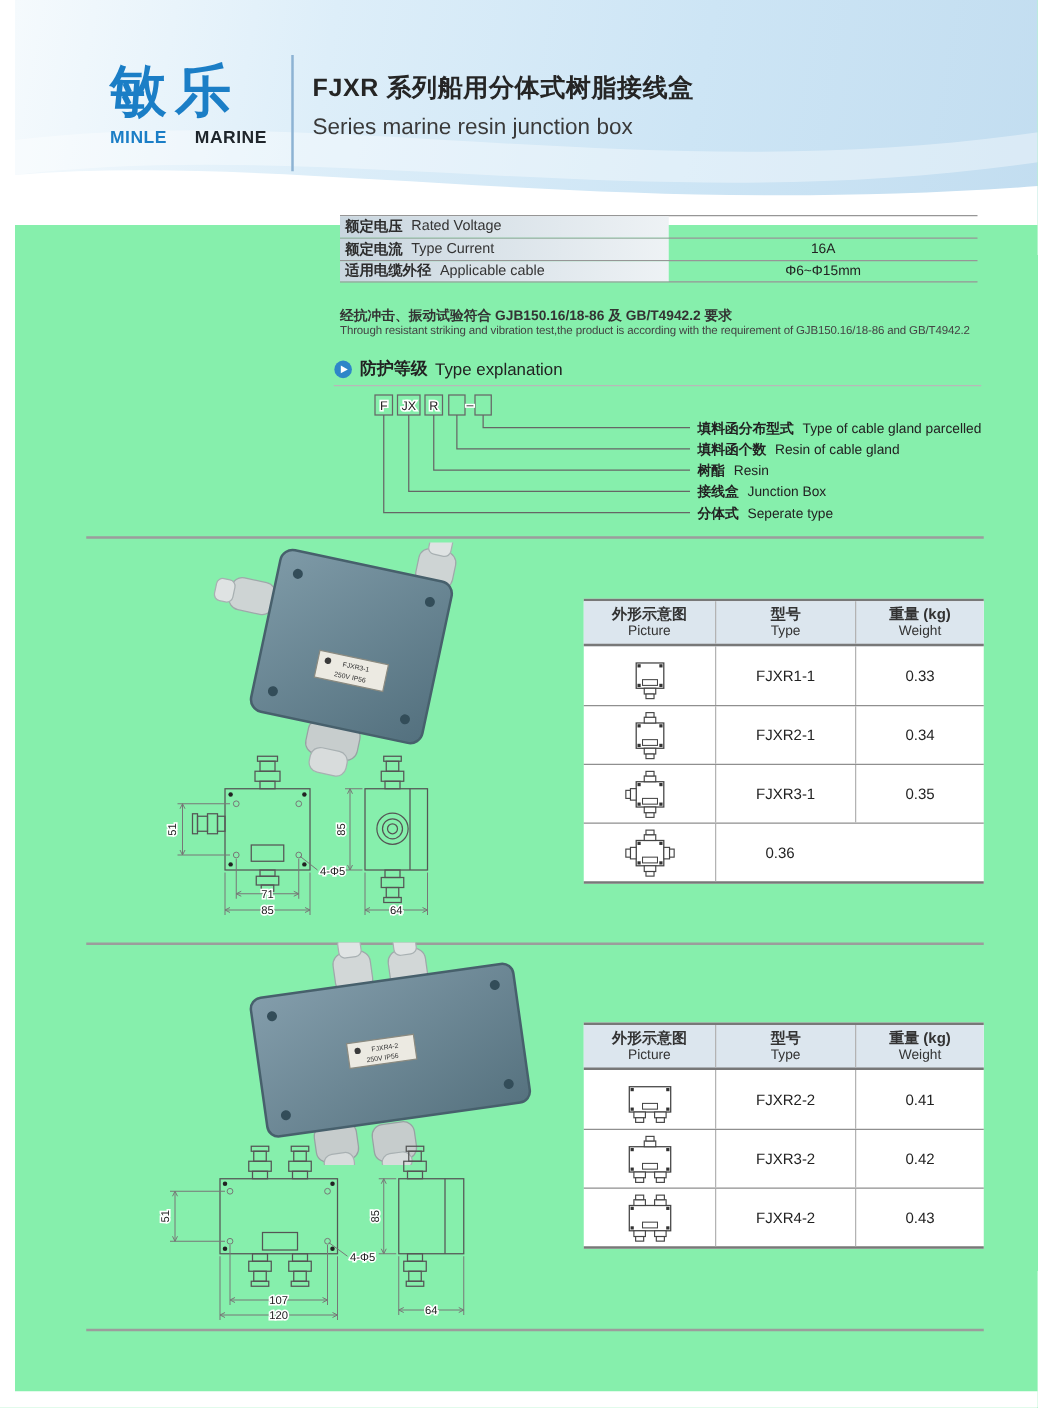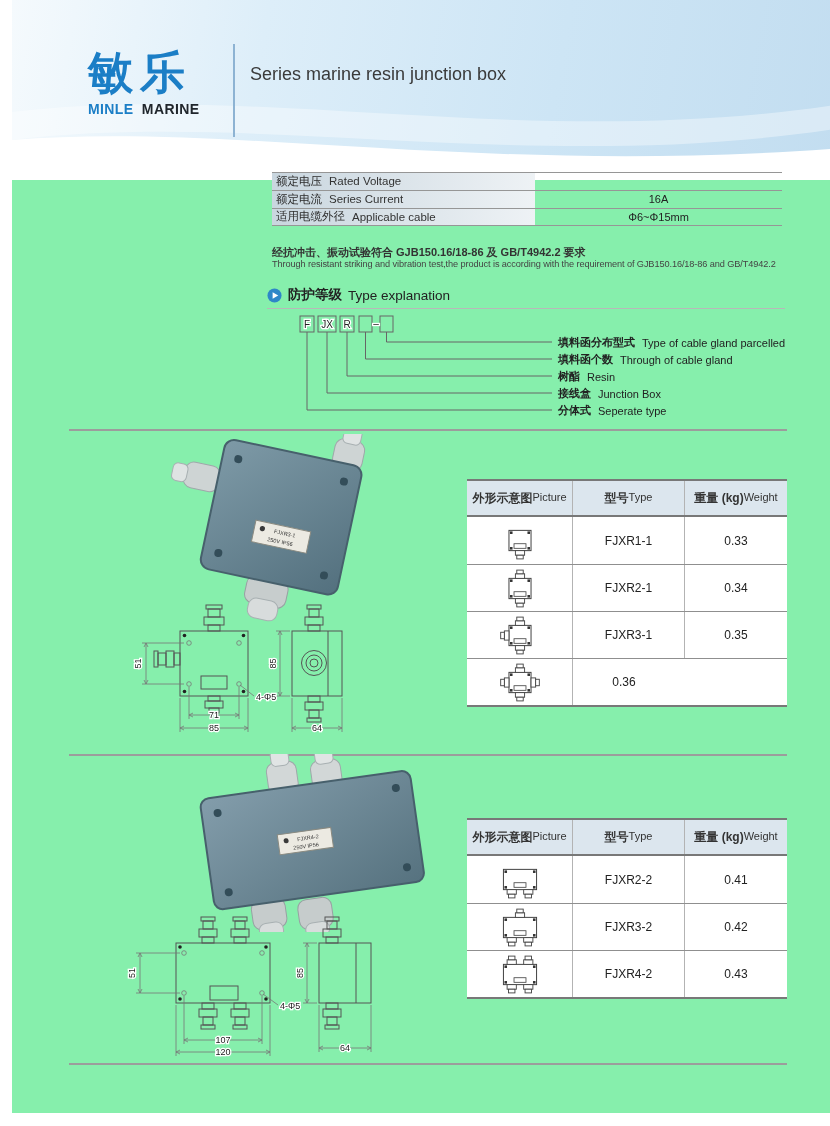--- a/index.html
+++ b/index.html
@@ -7,48 +7,48 @@
 body{width:830px;height:1126px;font-family:"Liberation Sans","DejaVu Sans",sans-serif;color:#222;position:relative}
 #page{position:absolute;top:0;left:12px;width:830px;height:1113px;overflow:hidden;background:#86efac}
 .abs{position:absolute}
 
 .hdr-bg{left:0;top:0;width:830px;height:176px;background:linear-gradient(100deg,#f5fafd 0%,#ddeef9 30%,#cde5f5 65%,#c2ddf0 100%)}
 .hdr-wave{left:0;top:0}
 .logo{left:76px;top:50px;width:160px}
 .logo-cn{font-size:45px;line-height:1.02;font-weight:bold;color:#1b7ec6;letter-spacing:7px;white-space:nowrap}
 .logo-en{margin-top:5px;font-size:14px;font-weight:bold;letter-spacing:.4px;white-space:nowrap}
 .logo-en .b{color:#1b7ec6}
-.logo-en .d{color:#20262c;margin-left:4px}
+.logo-en .d{color:#20262c;margin-left:18px}
 .hdr-sep{left:221px;top:44px;width:2px;height:93px;background:#8db3d3}
 .titles{left:238px;top:57px}
 .title-cn{font-size:20px;font-weight:bold;color:#252525;letter-spacing:.5px;white-space:nowrap}
 .title-en{font-size:18px;color:#3a3a3a;margin-top:7px;white-space:nowrap}
 
 .spec{left:260px;top:172px;width:510px;border-bottom:1px solid #969696}
 .spec-row{display:flex;height:17.75px;border-top:1px solid #969696;align-items:stretch}
 .spec-label{width:263px;background:linear-gradient(90deg,#c9d6df,#eef2f5);display:flex;align-items:center;padding-left:4px;gap:7px;font-size:11.5px;white-space:nowrap}
-.spec-label .cn{font-weight:normal;color:#2c2c2c}
+.spec-label .cn{font-weight:bold;color:#2c2c2c}
 .spec-label .en{color:#333}
 .spec-value{flex:1;display:flex;align-items:center;justify-content:center;font-size:11px;color:#222}
 .note-cn{left:260px;top:245px;font-size:11px;font-weight:bold;color:#333;white-space:nowrap}
 .note-en{left:260px;top:259px;font-size:9.2px;color:#444;letter-spacing:-.1px;white-space:nowrap}
 
 .sec-head{left:255px;top:286px;display:flex;align-items:center;gap:6px;font-size:13.5px;white-space:nowrap}
 .sec-head .cn{font-weight:bold;color:#222}
 .sec-head .en{color:#222}
 .sec-underline{left:255px;top:308px;width:518px;height:1px;background:#b8b8b8}
 .te-label{left:546px;font-size:11px;display:flex;gap:7px;align-items:center;white-space:nowrap}
 .te-label .cn{font-weight:bold;color:#222}
 .te-label .en{color:#222}
 
 .divider{left:57px;width:718px;height:2px;background:#9c9c9c}
 
 .ptable{left:455px;width:320px;border-top:2px solid #787878;border-bottom:2px solid #787878;background:#fff}
 .pt-head{display:flex;height:36px;background:#dce6ee;border-bottom:2px solid #787878}
-.pt-hcell{display:flex;flex-direction:row;align-items:center;justify-content:center;line-height:1.2}
+.pt-hcell{display:flex;flex-direction:column;align-items:center;justify-content:center;line-height:1.2}
 .h-cn{font-size:12px;font-weight:bold;color:#333}
 .h-en{font-size:11px;color:#333}
 .pt-row{display:flex;height:47px}
 .pt-row + .pt-row{border-top:1px solid #8f8f8f}
 .c1{width:105px;display:flex;align-items:center;justify-content:center}
 .c2{width:112px}
 .c3{width:103px}
 .cell-mid{display:flex;align-items:center;justify-content:center;font-size:12px;color:#222}
 .sep{border-left:1px solid #b3b3b3}
 .pic-icon{width:46px;height:43px;display:block}
@@ -71,34 +71,35 @@
 
   <div class="abs logo">
     <div class="logo-cn">敏乐</div>
     <div class="logo-en">
       <span class="b">MINLE</span>
       <span class="d">MARINE</span>
     </div>
   </div>
   <div class="abs hdr-sep"></div>
   <div class="abs titles">
+    <div class="title-cn">FJXR 系列船用分体式树脂接线盒</div>
     <div class="title-en">Series marine resin junction box</div>
   </div>
 
   <div class="abs spec">
     <div class="spec-row">
       <div class="spec-label">
           <span class="cn">额定电压</span>
           <span class="en">Rated Voltage</span>
         </div>
     </div>
     <div class="spec-row">
       <div class="spec-label">
           <span class="cn">额定电流</span>
-          <span class="en">Series Current</span>
+          <span class="en">Type Current</span>
         </div>
       <div class="spec-value">16A</div>
     </div>
     <div class="spec-row">
       <div class="spec-label">
           <span class="cn">适用电缆外径</span>
           <span class="en">Applicable cable</span>
         </div>
       <div class="spec-value">Φ6~Φ15mm</div>
     </div>
@@ -135,21 +136,21 @@
     <text x="98.5" y="16" text-anchor="middle" style="font-size:10px"></text>
     <text x="109" y="15" text-anchor="middle" style="font-size:10px">–</text>
     <text x="119.5" y="16" text-anchor="middle" style="font-size:10px"></text>
   </svg>
   <div class="abs te-label" style="top:335px">
       <span class="cn">填料函分布型式</span>
       <span class="en">Type of cable gland parcelled</span>
     </div>
   <div class="abs te-label" style="top:352px">
       <span class="cn">填料函个数</span>
-      <span class="en">Through of cable gland</span>
+      <span class="en">Resin of cable gland</span>
     </div>
   <div class="abs te-label" style="top:369px">
       <span class="cn">树酯</span>
       <span class="en">Resin</span>
     </div>
   <div class="abs te-label" style="top:386px">
       <span class="cn">接线盒</span>
       <span class="en">Junction Box</span>
     </div>
   <div class="abs te-label" style="top:403px">

